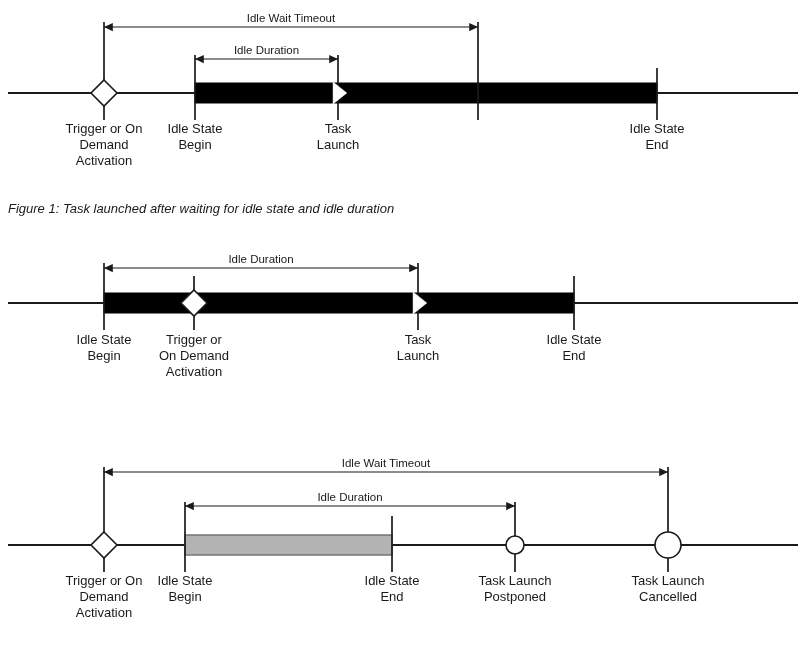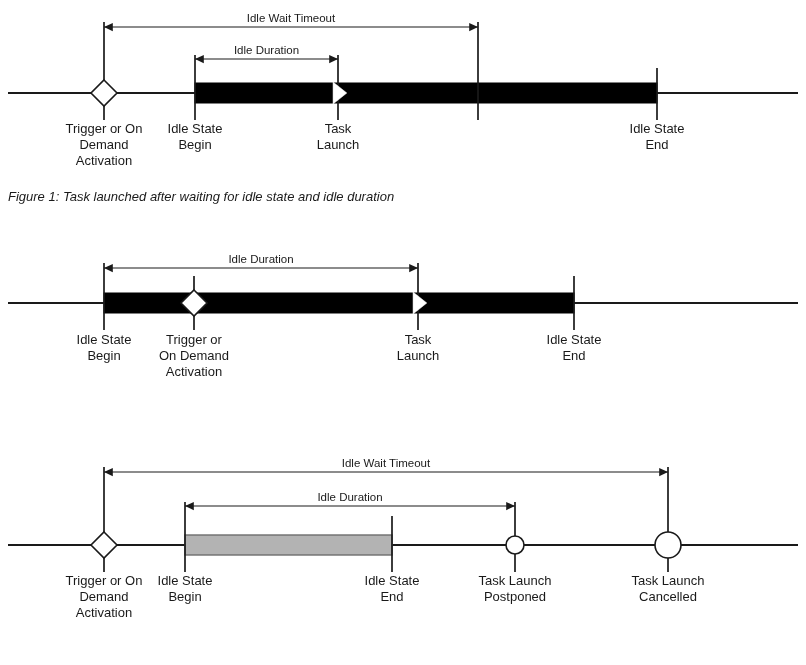--- a/index.html
+++ b/index.html
@@ -90,21 +90,21 @@
   }
   .caption {
     position: absolute;
     left: 8px;
     font-family: "Liberation Sans", sans-serif;
     font-style: italic;
     font-size: 13px;
     color: #1a1a1a;
     white-space: nowrap;
   }
-  #caption-1 { top: 189px; }
+  #caption-1 { top: 201px; }
   #caption-2 { top: 399px; }
 </style>
 </head>
 <body>
 
 <div class="page">
 
   <div class="figure-block" id="figure-1">
     <svg class="timeline" viewBox="0 0 806 185" width="806" height="185">
         <line x1="8" y1="93" x2="798" y2="93" class="axis-line"></line>

